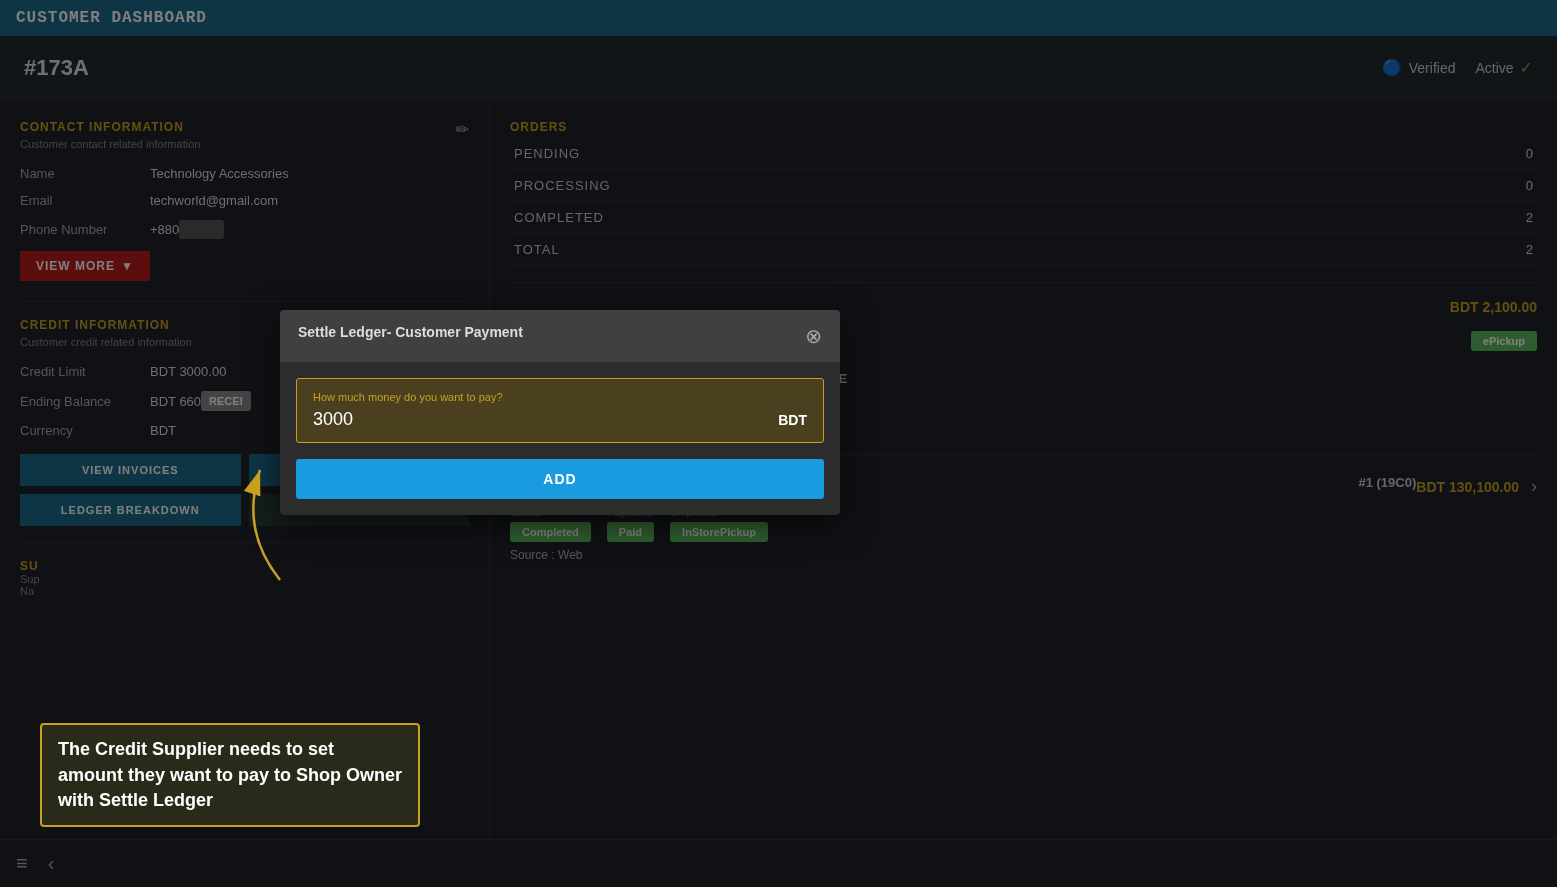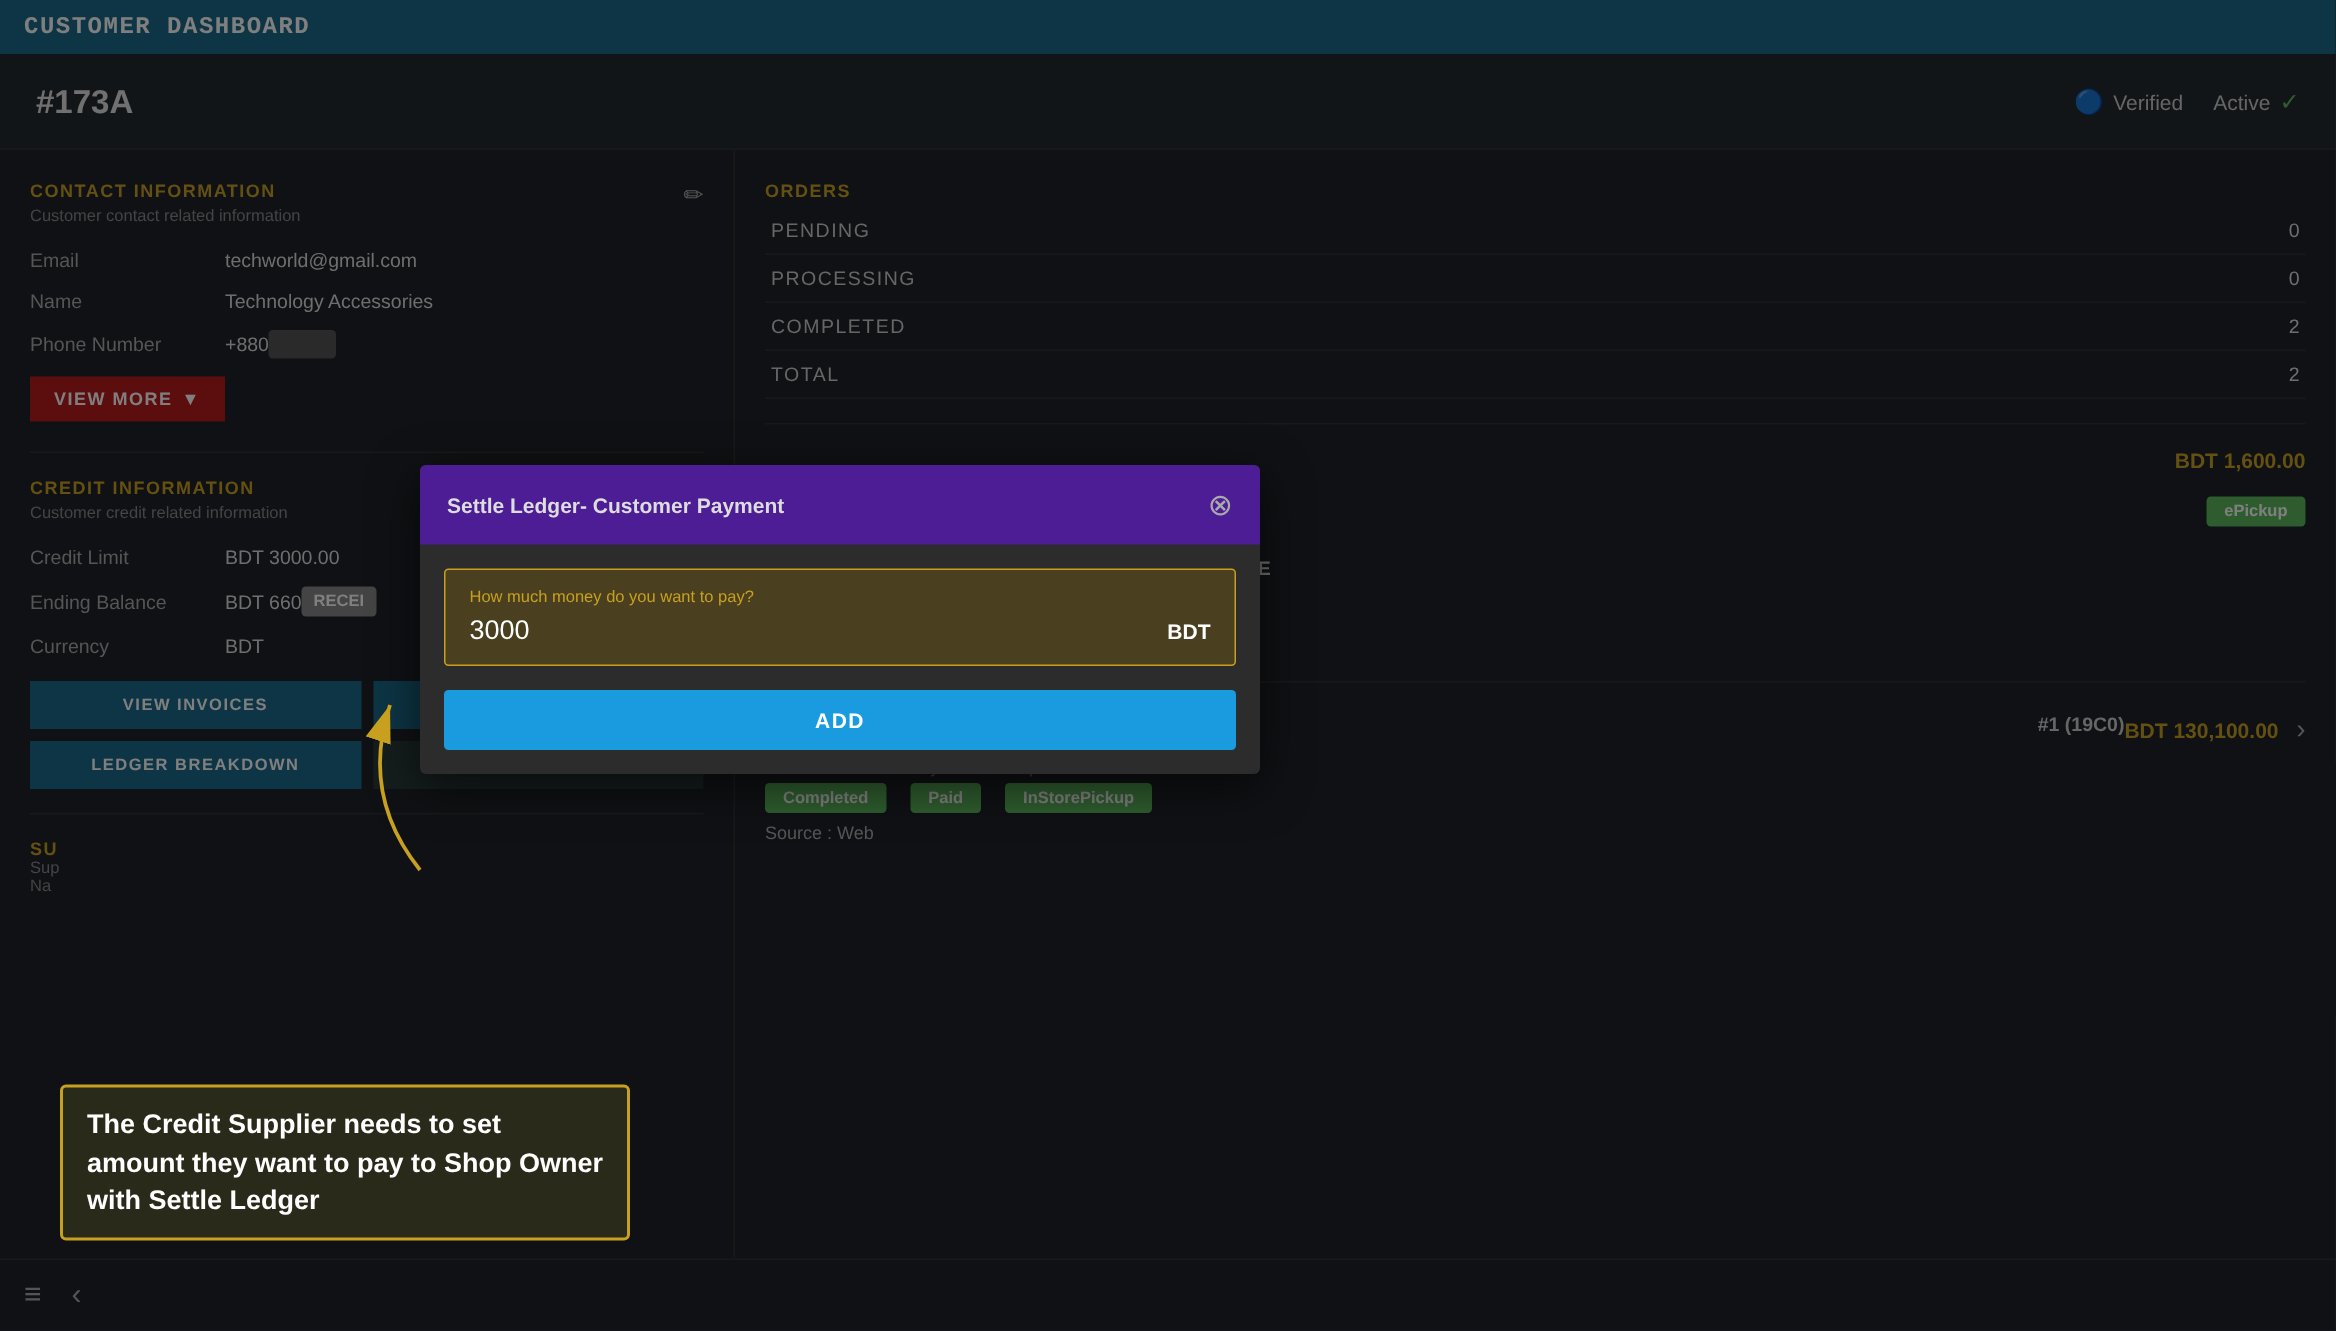--- a/index.html
+++ b/index.html
@@ -335,24 +335,23 @@
       top: 310px;
       left: 280px;
       width: 560px;
       background: #2c2c2c;
       border-radius: 4px;
       z-index: 101;
       padding: 0;
       box-shadow: 0 8px 32px rgba(0,0,0,0.6);
     }
     .modal-header {
-      background: #4c1d95;
+      background: #404040;
       padding: 14px 18px;
       display: flex;
-      align-items: center;
       justify-content: space-between;
       border-radius: 4px 4px 0 0;
     }
     .modal-title {
       color: #ddd;
       font-size: 14px;
       font-weight: 600;
     }
     .modal-close {
       color: #aaa;
@@ -455,26 +454,26 @@
 
     <div>
       <div style="display:flex; align-items:flex-start; justify-content:space-between;">
         <div>
           <div class="section-header">CONTACT INFORMATION</div>
           <div class="section-sub">Customer contact related information</div>
         </div>
         <span class="edit-icon">✏</span>
       </div>
       <div class="info-row">
+        <span class="info-label">Name</span>
+        <span class="info-value">Technology Accessories</span>
+      </div>
+      <div class="info-row">
         <span class="info-label">Email</span>
         <span class="info-value">techworld@gmail.com</span>
-      </div>
-      <div class="info-row">
-        <span class="info-label">Name</span>
-        <span class="info-value">Technology Accessories</span>
       </div>
       <div class="info-row">
         <span class="info-label">Phone Number</span>
         <span class="info-value">+880</span>
         <span class="info-value-blurred">&nbsp;&nbsp;&nbsp;&nbsp;&nbsp;&nbsp;&nbsp;&nbsp;</span>
       </div>
       <button class="btn-view-more">
         <span>VIEW MORE</span>
         <span>▼</span>
       </button>
@@ -540,21 +539,21 @@
         </tr>
       </tbody>
         </table>
     </div>
 
     <hr class="section-divider">
 
     <div class="order-card">
       <div style="display:flex; justify-content:space-between; align-items:center; margin-bottom:8px;">
         <span></span>
-        <span class="order-total">BDT 1,600.00</span>
+        <span class="order-total">BDT 2,100.00</span>
       </div>
       <div style="display:flex; justify-content:flex-end; margin-bottom:8px;">
         <span class="badge-instorePickup">ePickup</span>
       </div>
       <div class="order-item">
         <div class="product-thumb">
           <div class="product-img-placeholder"></div>
         </div>
         <div class="product-info">
           <div class="product-name">LOGITECH M110 WIRED OPTICAL MOUSE</div>

